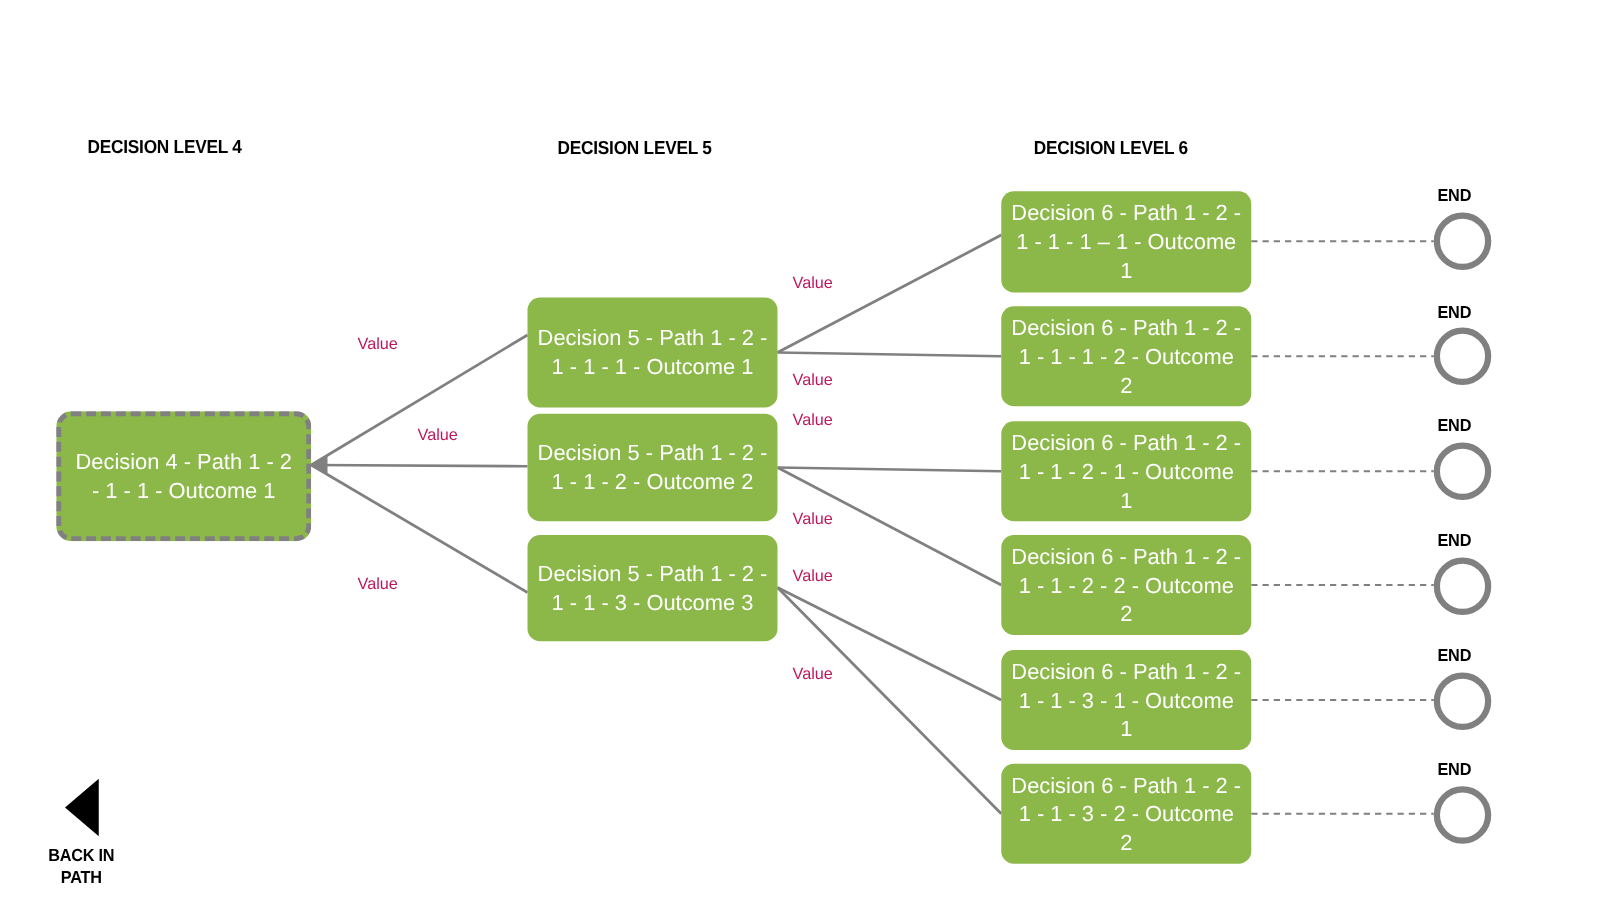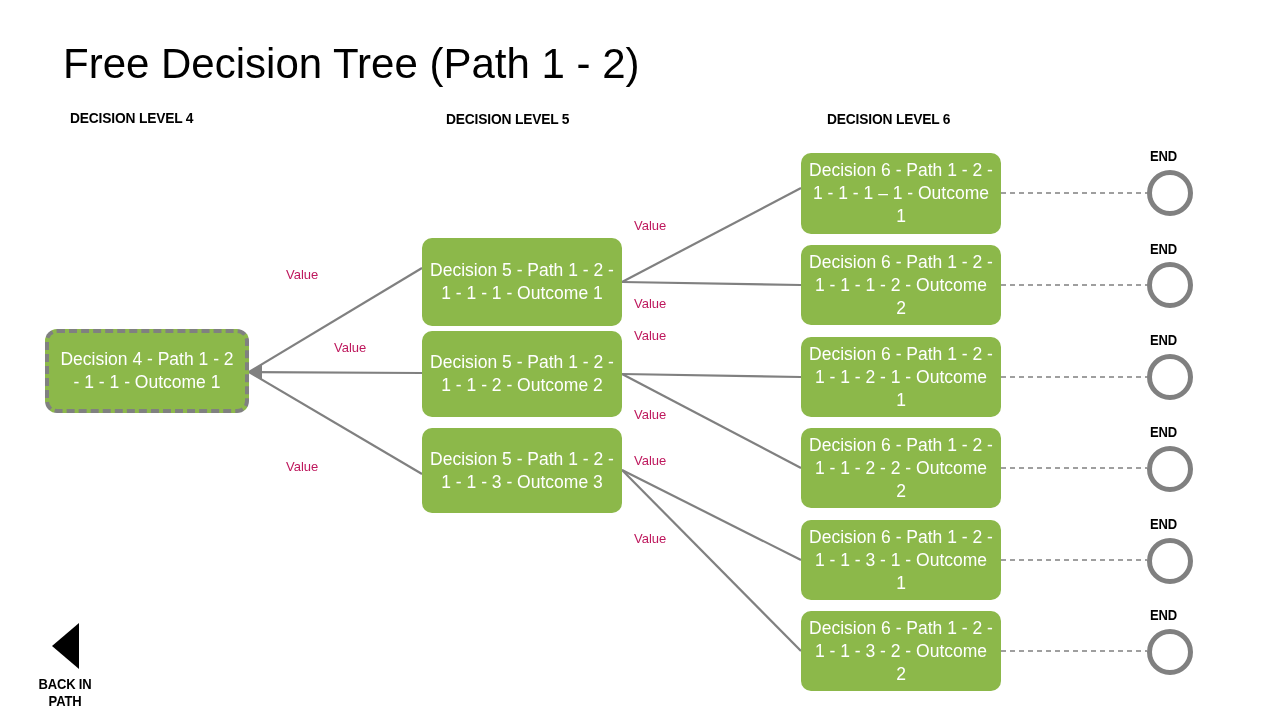--- a/index.html
+++ b/index.html
@@ -136,30 +136,29 @@
       <line x1="249" y1="372" x2="422" y2="474" stroke="#808080" stroke-width="2.2"></line>
       <line x1="622" y1="282" x2="801" y2="188" stroke="#808080" stroke-width="2.2"></line>
       <line x1="622" y1="282" x2="801" y2="285" stroke="#808080" stroke-width="2.2"></line>
       <line x1="622" y1="374" x2="801" y2="377" stroke="#808080" stroke-width="2.2"></line>
       <line x1="622" y1="374" x2="801" y2="468" stroke="#808080" stroke-width="2.2"></line>
       <line x1="622" y1="470" x2="801" y2="560" stroke="#808080" stroke-width="2.2"></line>
       <line x1="622" y1="470" x2="801" y2="651" stroke="#808080" stroke-width="2.2"></line>
       <polygon points="249,372 262,364 262,380" fill="#808080"></polygon>
     </svg>
 
-  <div class="page-title">Free Decision Tree (Path 1 - 2)</div>
 
   <div id="level-headers">
       <div class="level-header" style="left: 70px; top: 109px;">DECISION LEVEL 4</div>
       <div class="level-header" style="left: 446px; top: 110px;">DECISION LEVEL 5</div>
       <div class="level-header" style="left: 827px; top: 110px;">DECISION LEVEL 6</div>
     </div>
 
   <div id="nodes-root">
-      <div class="node root" style="left: 45px; top: 329px; width: 204px; height: 84px; background: rgb(140, 184, 74); color: rgb(255, 255, 255); border-color: rgb(128, 128, 128);">
+      <div class="node root" style="left: 45px; top: 329px; width: 204px; height: 104px; background: rgb(140, 184, 74); color: rgb(255, 255, 255); border-color: rgb(128, 128, 128);">
         <span>Decision 4 - Path 1 - 2 - 1 - 1 - Outcome 1</span>
       </div>
     </div>
   <div id="nodes-level5">
       <div class="node" style="left: 422px; top: 238px; width: 200px; height: 88px; background: rgb(140, 184, 74); color: rgb(255, 255, 255);">
         <span>Decision 5 - Path 1 - 2 - 1 - 1 - 1 - Outcome 1</span>
       </div>
       <div class="node" style="left: 422px; top: 331px; width: 200px; height: 86px; background: rgb(140, 184, 74); color: rgb(255, 255, 255);">
         <span>Decision 5 - Path 1 - 2 - 1 - 1 - 2 - Outcome 2</span>
       </div>

